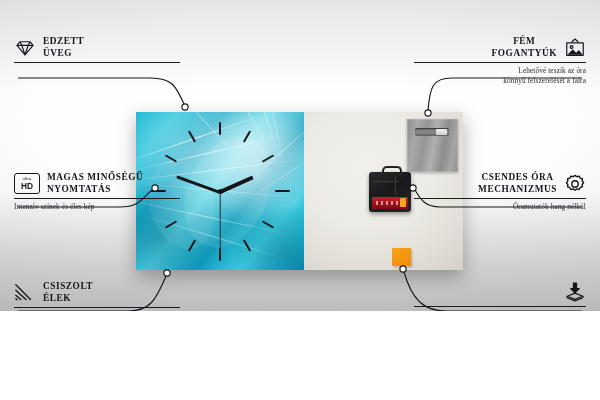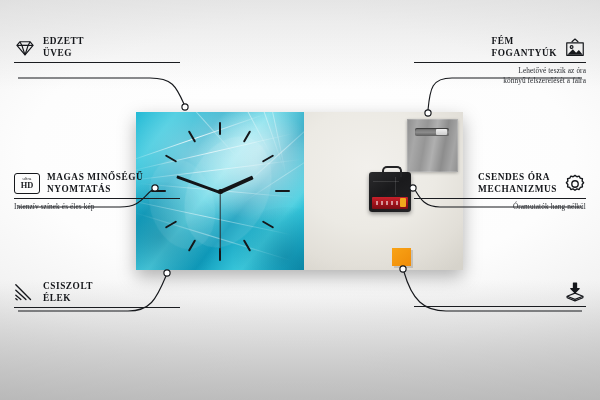--- a/index.html
+++ b/index.html
@@ -2,21 +2,21 @@
 <html><head>
 <meta charset="utf-8">
 <style>
   html,body{margin:0;padding:0;}
   body{
     width:600px;height:400px;overflow:hidden;
     font-family:"Liberation Serif",serif;
     background:#ffffff;
   }
   #stage{
-    position:relative;width:600px;height:400px;overflow:hidden;
+    position:relative;width:600px;height:311px;overflow:hidden;
     background:
       radial-gradient(ellipse 120% 85% at 50% 38%, #ffffff 0%, #fdfdfd 38%, #f2f2f2 58%, #dcdcdc 78%, #bdbdbd 100%);
   }
   #stage:before{
     content:"";position:absolute;left:0;right:0;bottom:0;height:120px;
     background:linear-gradient(180deg, rgba(255,255,255,0) 0%, rgba(186,186,186,.55) 60%, rgba(176,176,176,.75) 100%);
     pointer-events:none;
   }
   #stage:after{
     content:"";position:absolute;left:0;right:0;top:0;height:90px;
@@ -99,32 +99,32 @@
     font-variant:small-caps;text-transform:uppercase;font-weight:bold;
     white-space:nowrap;
   }
   .co-rule{height:1px;background:#1a1c20;margin:3px 0 3px 0;}
   .co-desc{font-size:7.3px;color:#2a2d32;line-height:1.35;letter-spacing:.1px;}
 
   .left .co-head{justify-content:flex-start;}
   .left .co-title{text-align:left;}
   .left .co-desc{text-align:left;}
   .right .co-head{justify-content:flex-end;}
-  .right .co-title{text-align:left;}
+  .right .co-title{text-align:center;}
   .right .co-desc{text-align:right;}
 
   .ico{width:22px;height:22px;flex:0 0 22px;display:block;}
   .ico svg{display:block;width:22px;height:22px;}
 
   .hdbox{
     width:24px;height:19px;flex:0 0 24px;border:1.4px solid #16181c;border-radius:3px;
     display:flex;flex-direction:column;align-items:center;justify-content:center;line-height:1;
   }
   .hd-ultra{font-size:4.2px;letter-spacing:.2px;color:#16181c;font-family:"Liberation Sans",sans-serif;}
-  .hd-hd{font-size:8.4px;font-weight:bold;color:#16181c;font-family:Liberation Serif, serif;margin-top:.5px;}
+  .hd-hd{font-size:8.4px;font-weight:bold;color:#16181c;font-family:Liberation Sans, sans-serif;margin-top:.5px;}
 
   
   #co-glass   {left:14px;  top:36px;  width:166px;}
   #co-print   {left:14px;  top:172px; width:166px;}
   #co-edges   {left:14px;  top:281px; width:166px;}
   #co-handles {right:14px; top:36px;  width:172px;}
   #co-mech    {right:14px; top:172px; width:172px;padding-left:20px;}
   #co-foam    {right:14px; top:281px; width:172px;}
 </style>
 </head>

